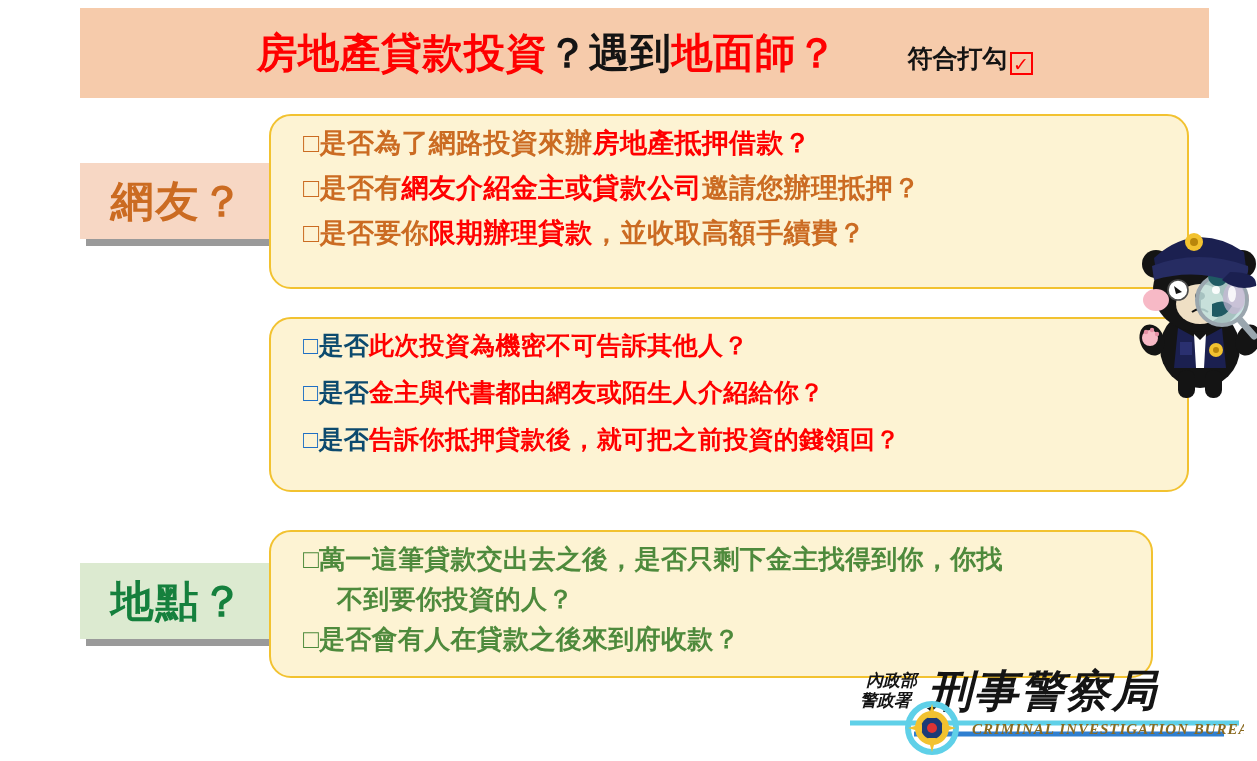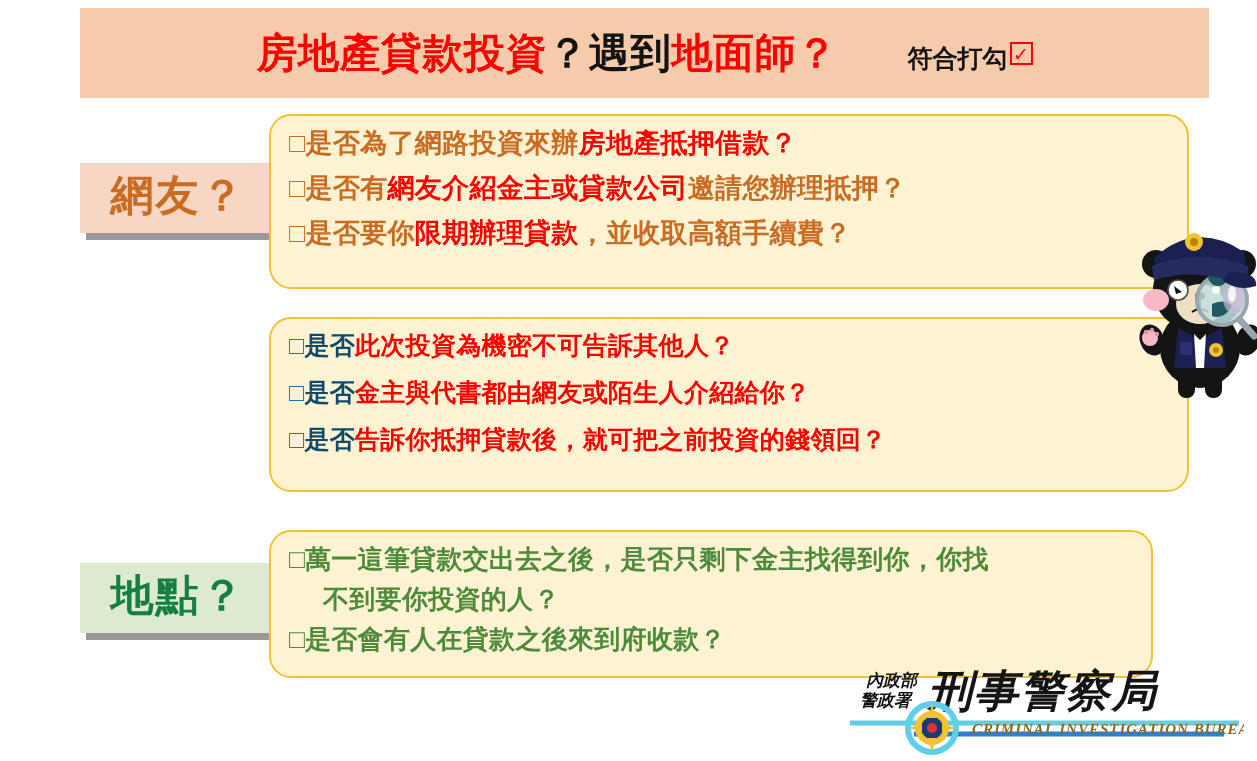--- a/index.html
+++ b/index.html
@@ -18,50 +18,50 @@
     display:flex;align-items:center;justify-content:center;
   }
   .header-inner{display:flex;align-items:baseline;white-space:nowrap;}
   .title{
     font-size:41px;font-weight:bold;letter-spacing:.5px;
   }
   .title .red{color:#ff0000;}
   .title .blk{color:#141414;}
   .legend{
     font-size:25px;font-weight:bold;color:#141414;margin-left:70px;
-    display:flex;align-items:flex-start;
+    display:flex;align-items:flex-end;
   }
   .legend .chk{
     display:inline-block;margin-left:2px;
     width:23px;height:23px;line-height:21px;text-align:center;
     border:2px solid #ff0000;color:#ff0000;font-size:19px;
     box-sizing:border-box;font-weight:bold;
   }
 
   .badge-wrap{position:absolute;left:64px;}
   .badge{
     position:relative;
     width:196px;
-    padding:4px 0 8px 0;
+    padding:10px 0 8px 0;
     text-align:center;
     font-size:43px;font-weight:bold;
     letter-spacing:2px;
     box-shadow:6px 7px 0 0 #9a9a9a;
   }
   .badge.b1{background:#f7d7c4;color:#cb6b22;}
   .badge.b2{background:#d7e5f4;color:#1f6fc4;}
   .badge.b3{background:#dcead0;color:#15803d;}
 
   .card{
     position:absolute;
     background:#fdf3d3;
     border:2px solid #f2c230;
     border-radius:22px;
     box-sizing:border-box;
-    padding:14px 18px 12px 18px;
+    padding:14px 18px 12px 32px;
   }
   .card.c1{left:253px;top:114px;width:920px;height:175px;}
   .card.c2{left:253px;top:317px;width:920px;height:175px;}
   .card.c3{left:253px;top:530px;width:884px;height:148px;}
 
   .line{
     font-size:27px;font-weight:bold;line-height:1.0;
     white-space:nowrap;letter-spacing:.3px;
   }
   .c1 .line{margin-bottom:18px;color:#cb6b22;}

